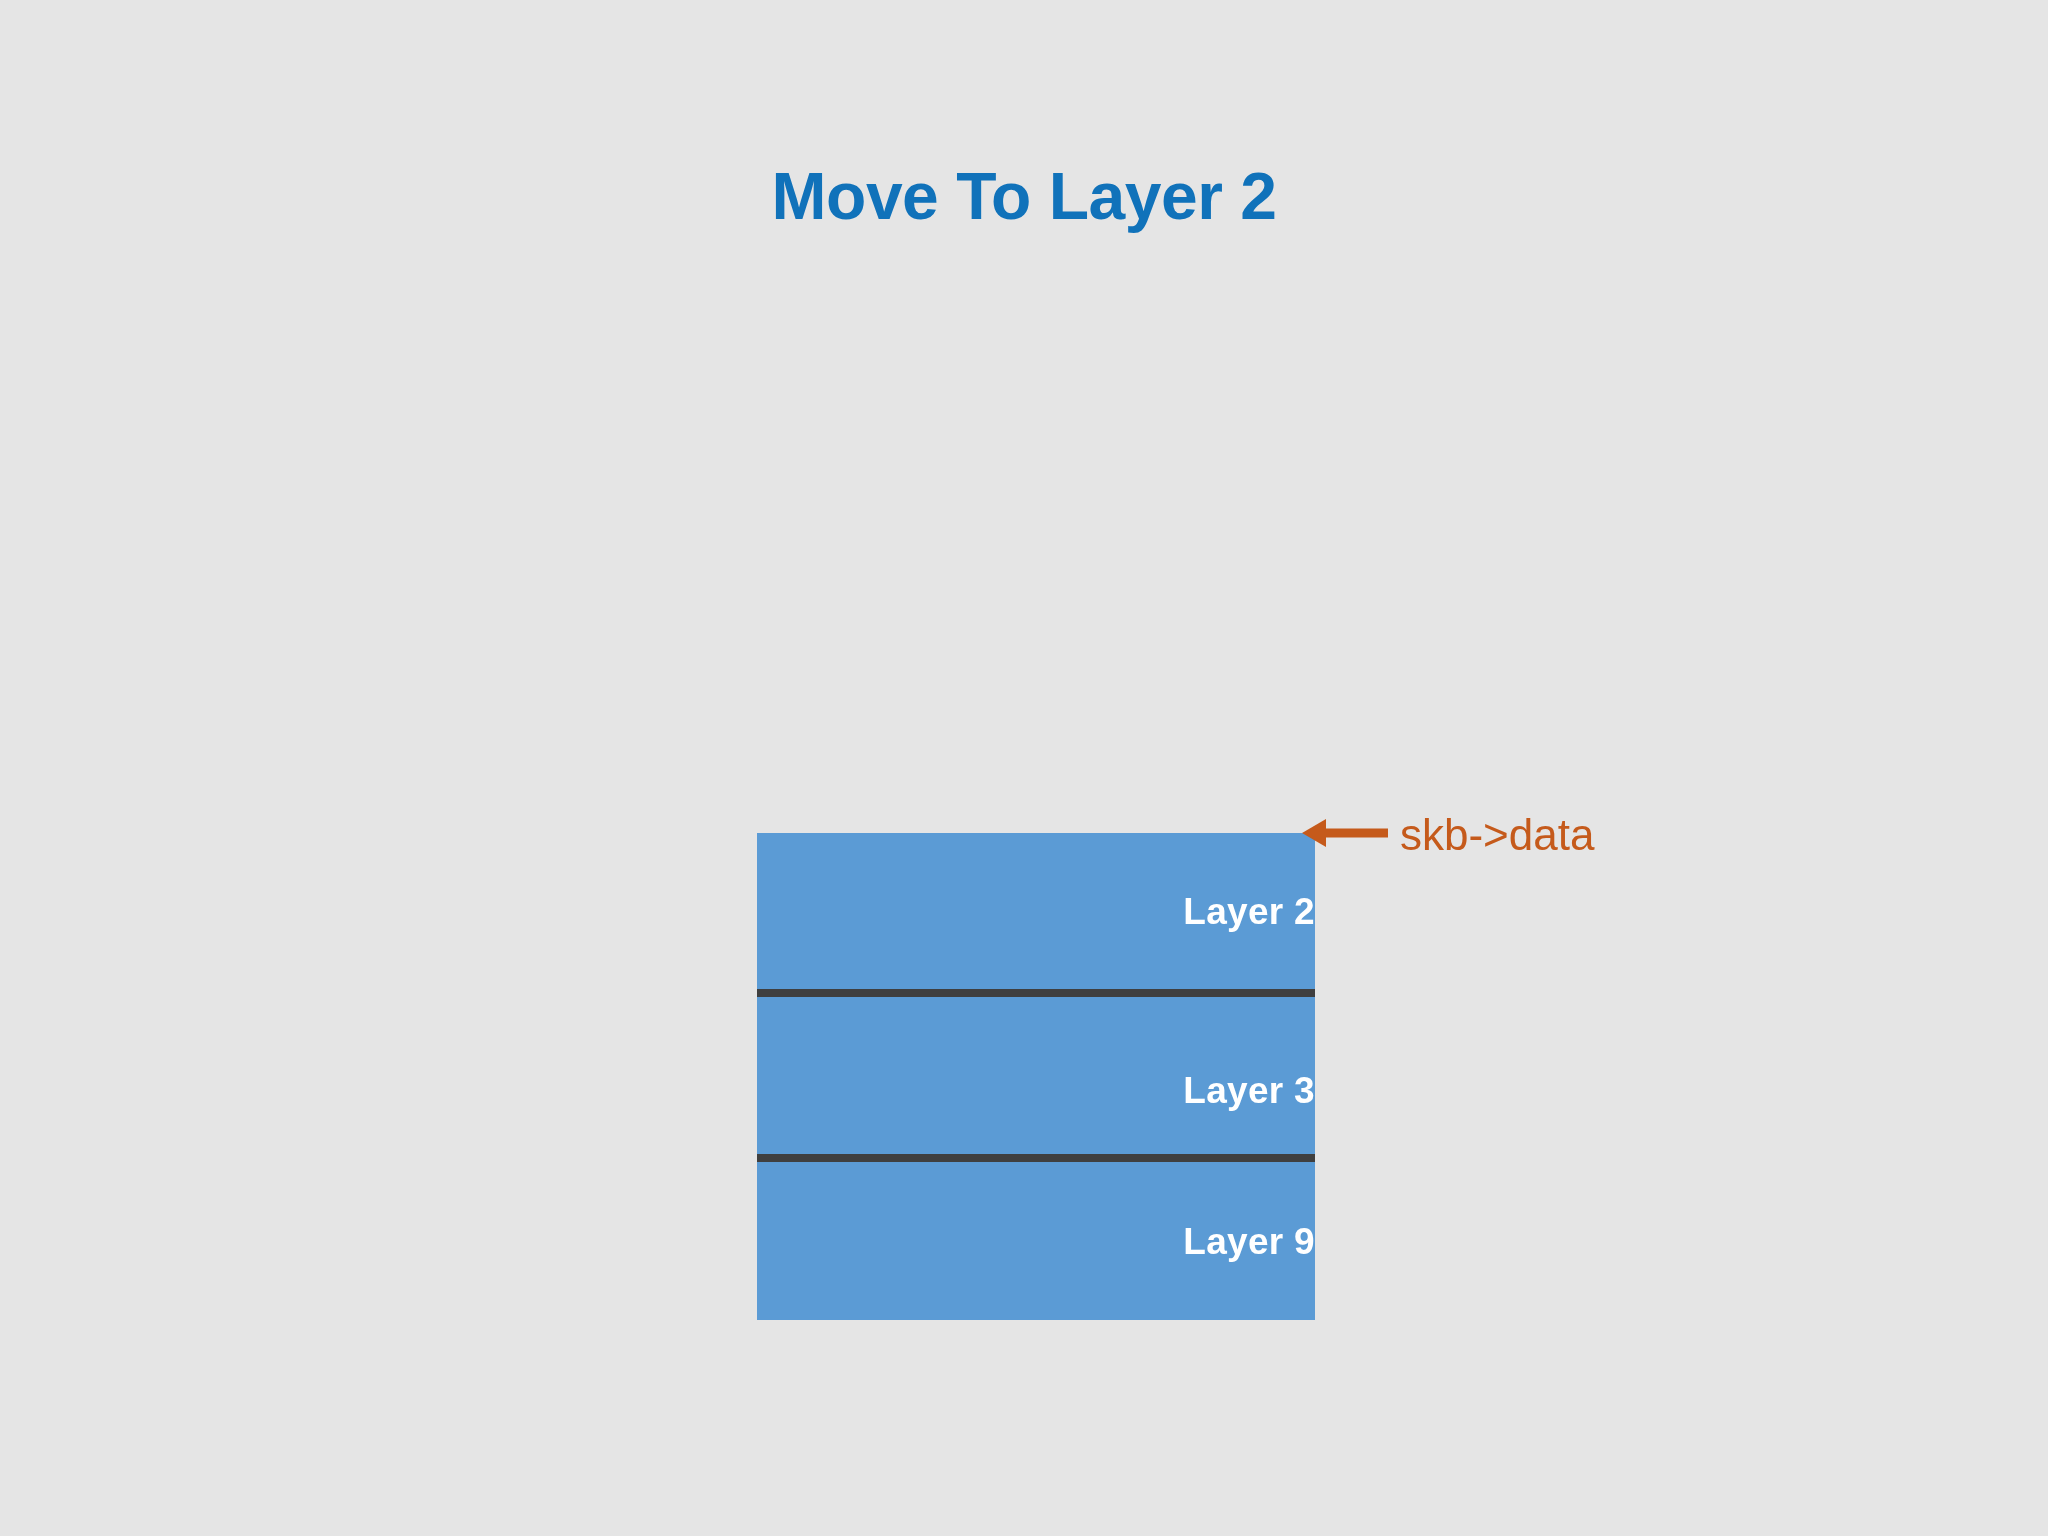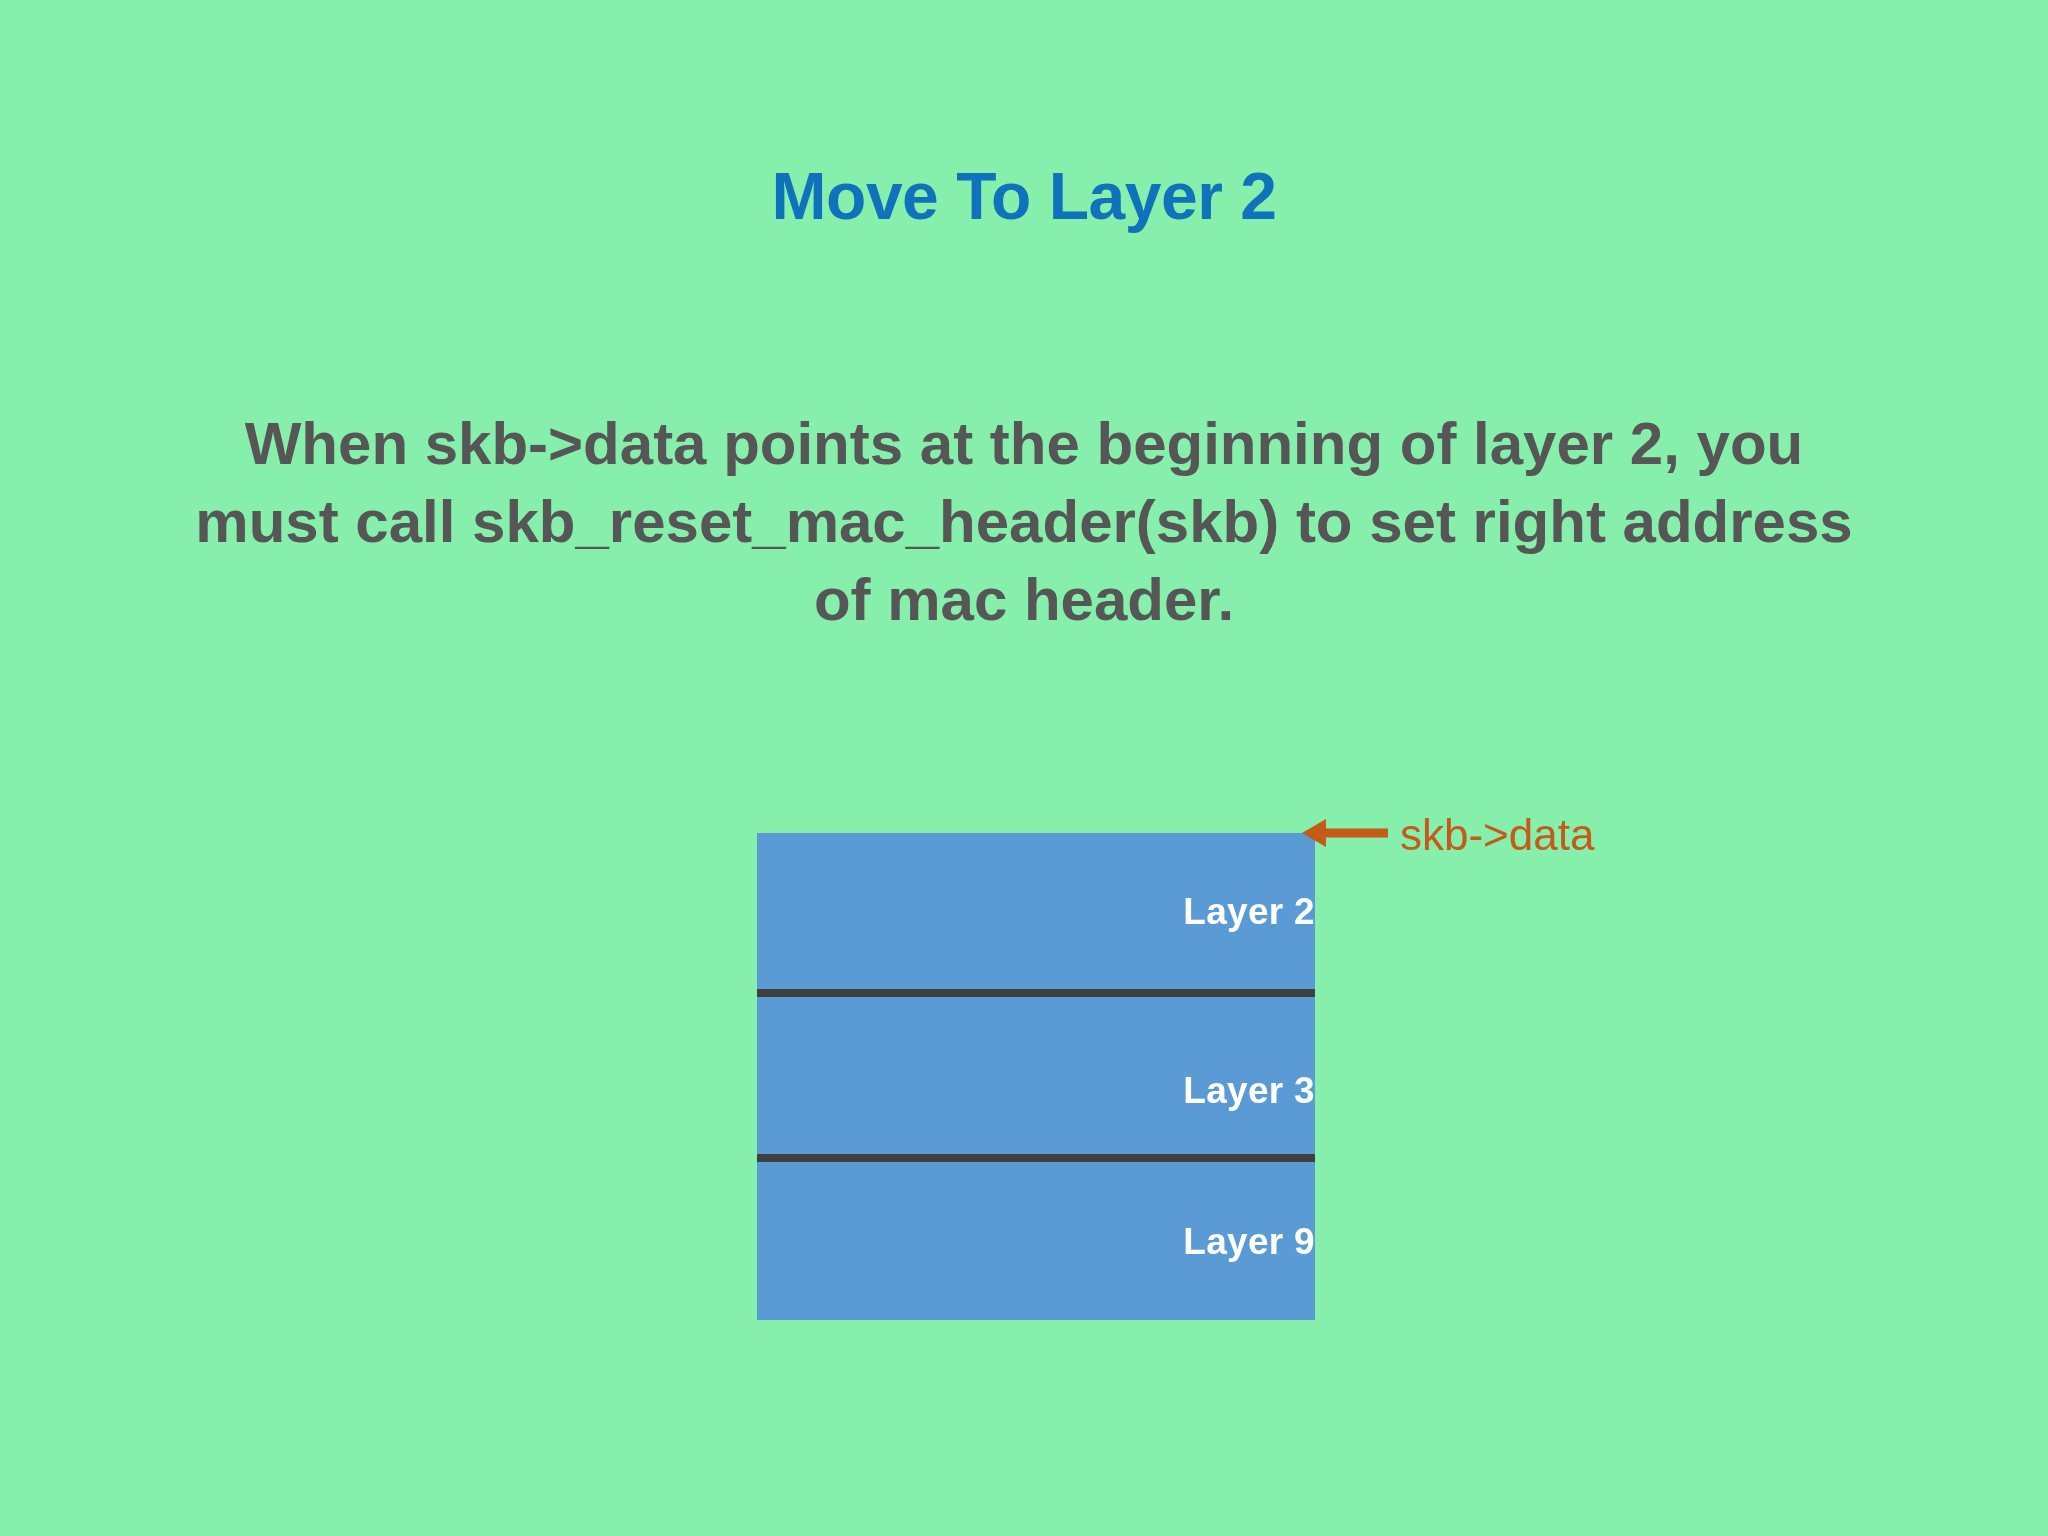--- a/index.html
+++ b/index.html
@@ -11,21 +11,21 @@
     width: 2048px;
     height: 1536px;
     overflow: hidden;
     font-family: "Liberation Sans", sans-serif;
     position: relative;
   }
 
   #slide {
     position: absolute;
     inset: 0;
-    background: #86efac;
+    background: #e5e5e5;
   }
 
   
   #slide-title {
     position: absolute;
     left: 0;
     top: 160px;
     width: 2048px;
     text-align: center;
     font-size: 66px;
@@ -117,21 +117,20 @@
     line-height: 56px;
   }
 </style>
 </head>
 <body>
 
 <div id="slide">
 
   <div id="slide-title">Move To Layer 2</div>
 
-  <div id="slide-body">When skb-&gt;data points at the beginning of layer 2, you must call skb_reset_mac_header(skb) to set right address of mac header.</div>
 
   <div id="diagram">
 
     <div class="layer-box" id="layer-box-2">
       <span class="layer-label">Layer 2</span>
     </div>
 
     <div class="layer-divider" id="layer-divider-1"></div>
 
     <div class="layer-box" id="layer-box-3">

